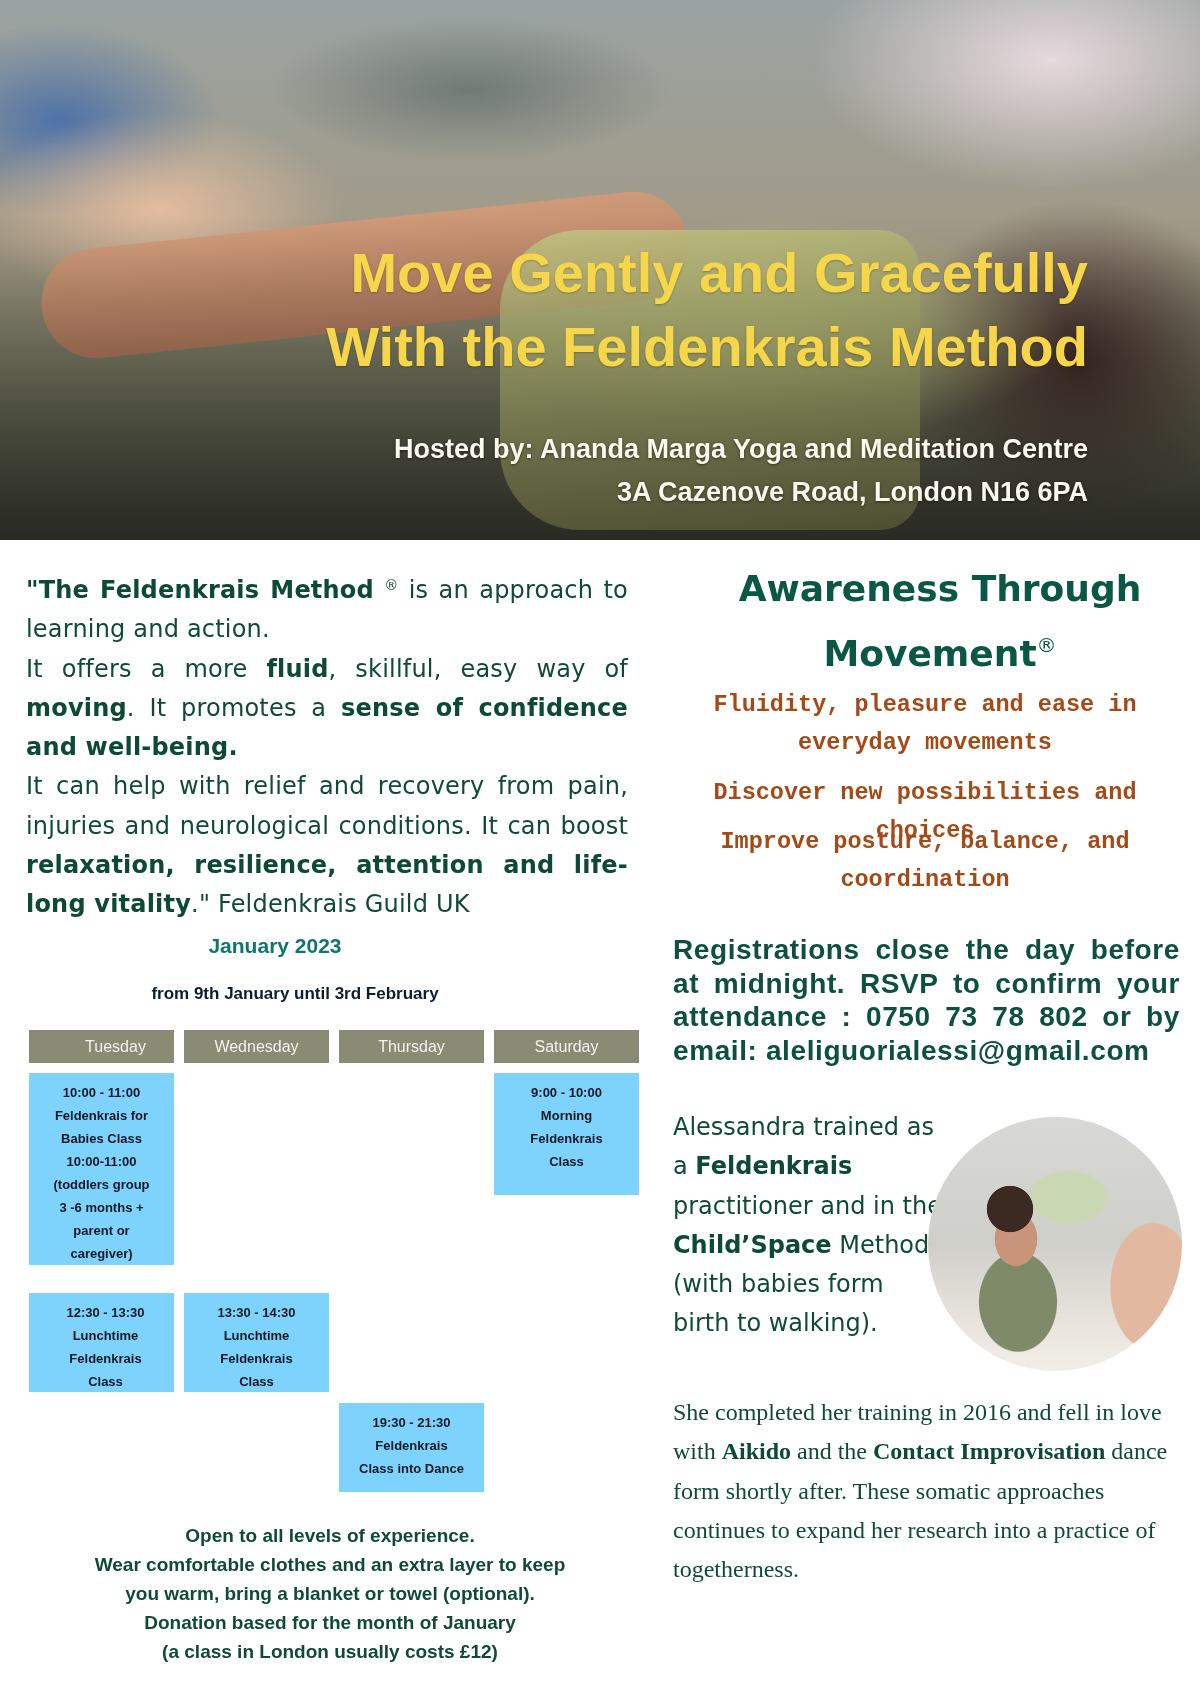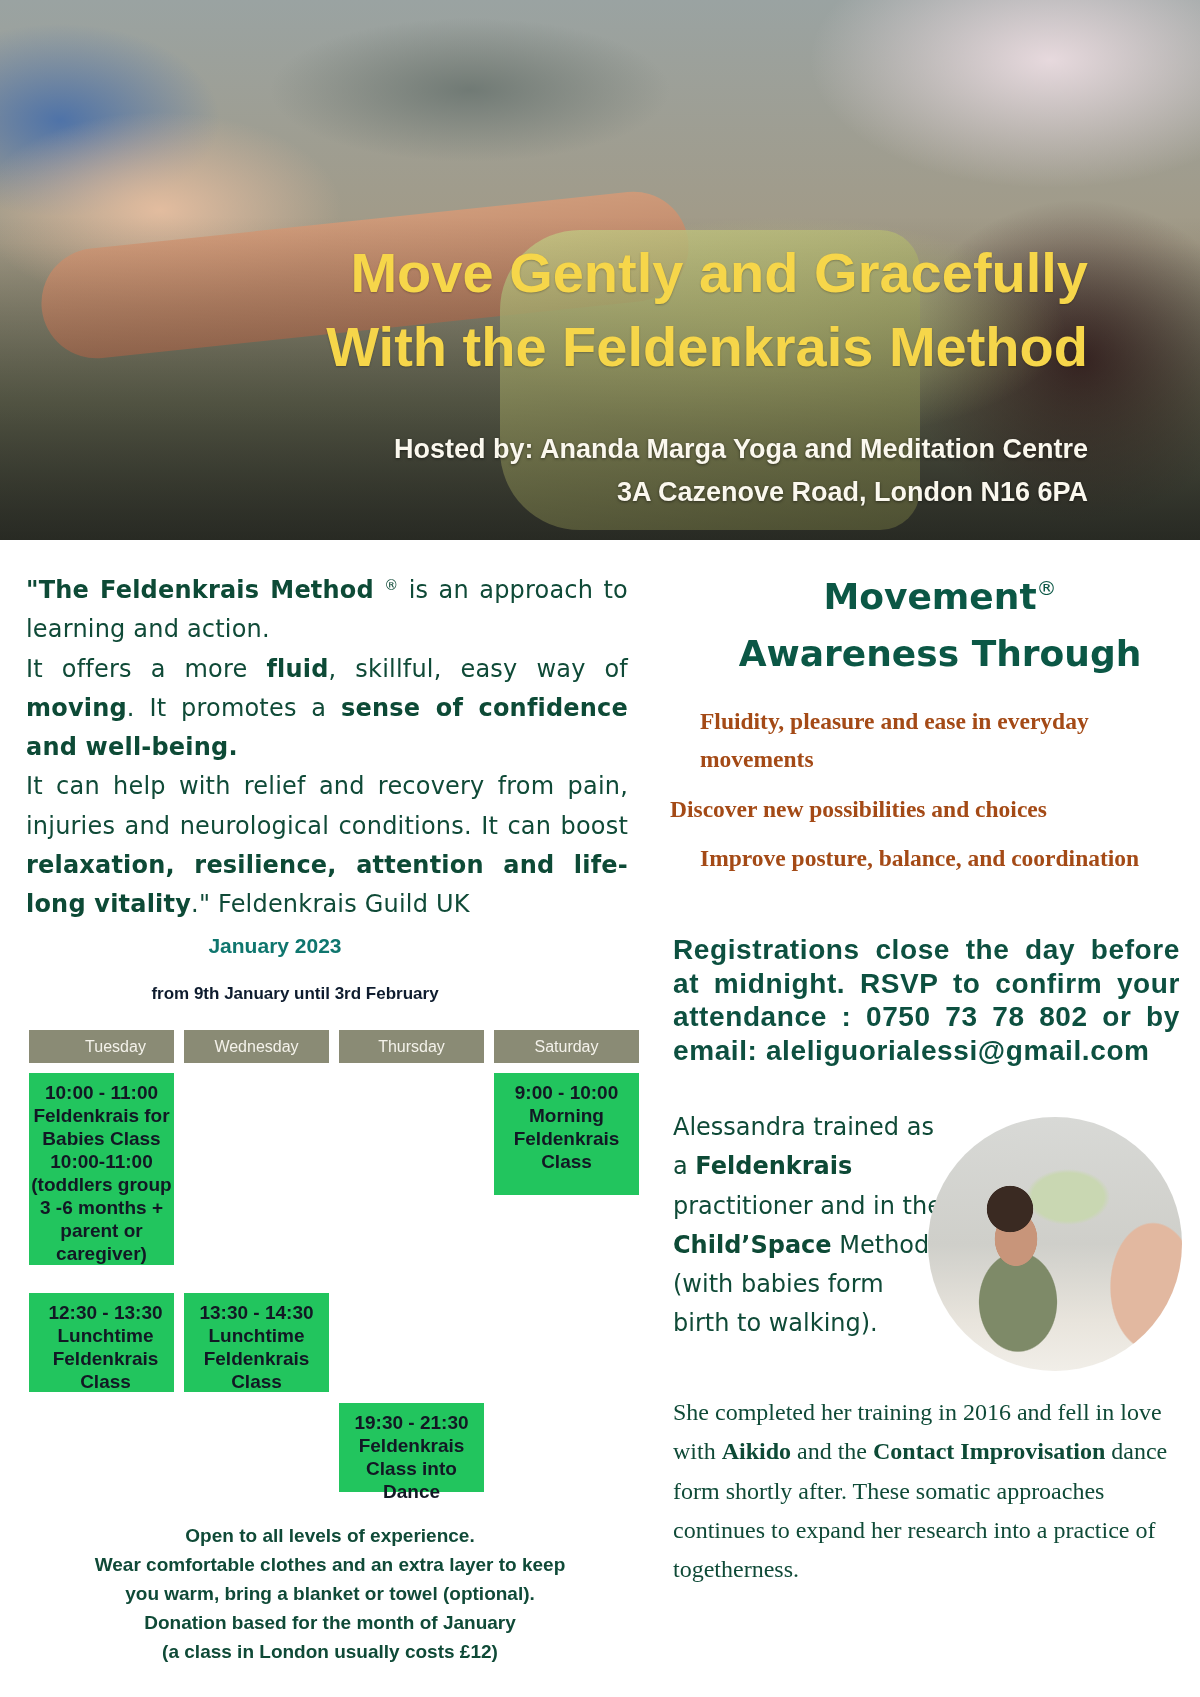--- a/index.html
+++ b/index.html
@@ -60,41 +60,41 @@
   .schedule-sub {
     position: absolute; left: 110px; top: 984px; width: 370px; text-align: center;
     font-family: Liberation Sans, sans-serif; font-weight: 700; font-size: 17px; color: #0e1c2e;
   }
   .day-head {
     position: absolute; top: 1030px; width: 145px; height: 33px;
     background: #8a8b75; color: #f4f2ea; text-align: center;
     font-family: "Liberation Sans", sans-serif; font-size: 16px; line-height: 33px;
   }
   .slot {
-    position: absolute; width: 145px; background: #22c55e; color: #121824;
+    position: absolute; width: 145px; background: #7dd3fc; color: #121824;
     text-align: center; font-family: "Liberation Sans", sans-serif; font-weight: 700;
-    font-size: 19px; line-height: 23px; padding-top: 8px;
+    font-size: 13px; line-height: 23px; padding-top: 8px;
   }
   .notes {
     position: absolute; left: 0; top: 1521px; width: 660px; text-align: center;
     font-family: "Liberation Sans", sans-serif; font-weight: 700; font-size: 19px;
     line-height: 29px; color: #0f4a37;
   }
 
   
   .atm-title {
     position: absolute; left: 680px; top: 560px; width: 520px; text-align: center;
     font-family: "DejaVu Sans", sans-serif; font-weight: 700; font-size: 36px;
     line-height: 57px; color: #0b5745;
   }
   .atm-title sup { font-size: 20px; vertical-align: 14px; font-weight: 400; }
   .benefit {
-    position: absolute; left: 670px; width: 510px; 
-    font-family: Liberation Serif, serif; font-weight: 700; font-size: 23.5px;
-    line-height: 38px; color: #a44a16; margin-top: 16px;
+    position: absolute; left: 670px; width: 510px; text-align: center;
+    font-family: Liberation Mono, monospace; font-weight: 700; font-size: 23.5px;
+    line-height: 38px; color: #a44a16;
   }
   .rsvp {
     position: absolute; left: 673px; top: 933px; width: 507px; text-align: justify;
     text-align-last: left;
     font-family: "Liberation Sans", sans-serif; font-weight: 700; font-size: 28px;
     line-height: 33.5px; color: #0d5040; letter-spacing: 0.6px;
   }
   .bio1 {
     position: absolute; left: 673px; top: 1108px; width: 270px;
     font-family: "DejaVu Sans", sans-serif; font-size: 24px; line-height: 39.3px; color: #0f4a37;
@@ -190,22 +190,22 @@
 
 <div class="notes">
   <div>Open to all levels of experience.</div>
   <div>Wear comfortable clothes and an extra layer to keep</div>
   <div>you warm, bring a blanket or towel (optional).</div>
   <div>Donation based for the month of January</div>
   <div>(a class in London usually costs £12)</div>
 </div>
 
 <div class="atm-title">
+  <div>Awareness Through</div>
   <div><span>Movement</span><sup>®</sup></div>
-  <div>Awareness Through</div>
 </div>
 
 <div class="benefit" style="top:686px; left:700px; width:450px;">Fluidity, pleasure and ease in everyday movements</div>
 <div class="benefit" style="top:774px;">Discover new possibilities and choices</div>
 <div class="benefit" style="top:823px; left:700px; width:450px;">Improve posture, balance, and coordination</div>
 
 <div class="rsvp">
   <span>Registrations close the day before at midnight. RSVP to confirm your attendance : </span><span>0750 73 78 802</span><span> or by email: </span><span>aleliguorialessi@gmail.com</span>
 </div>
 

